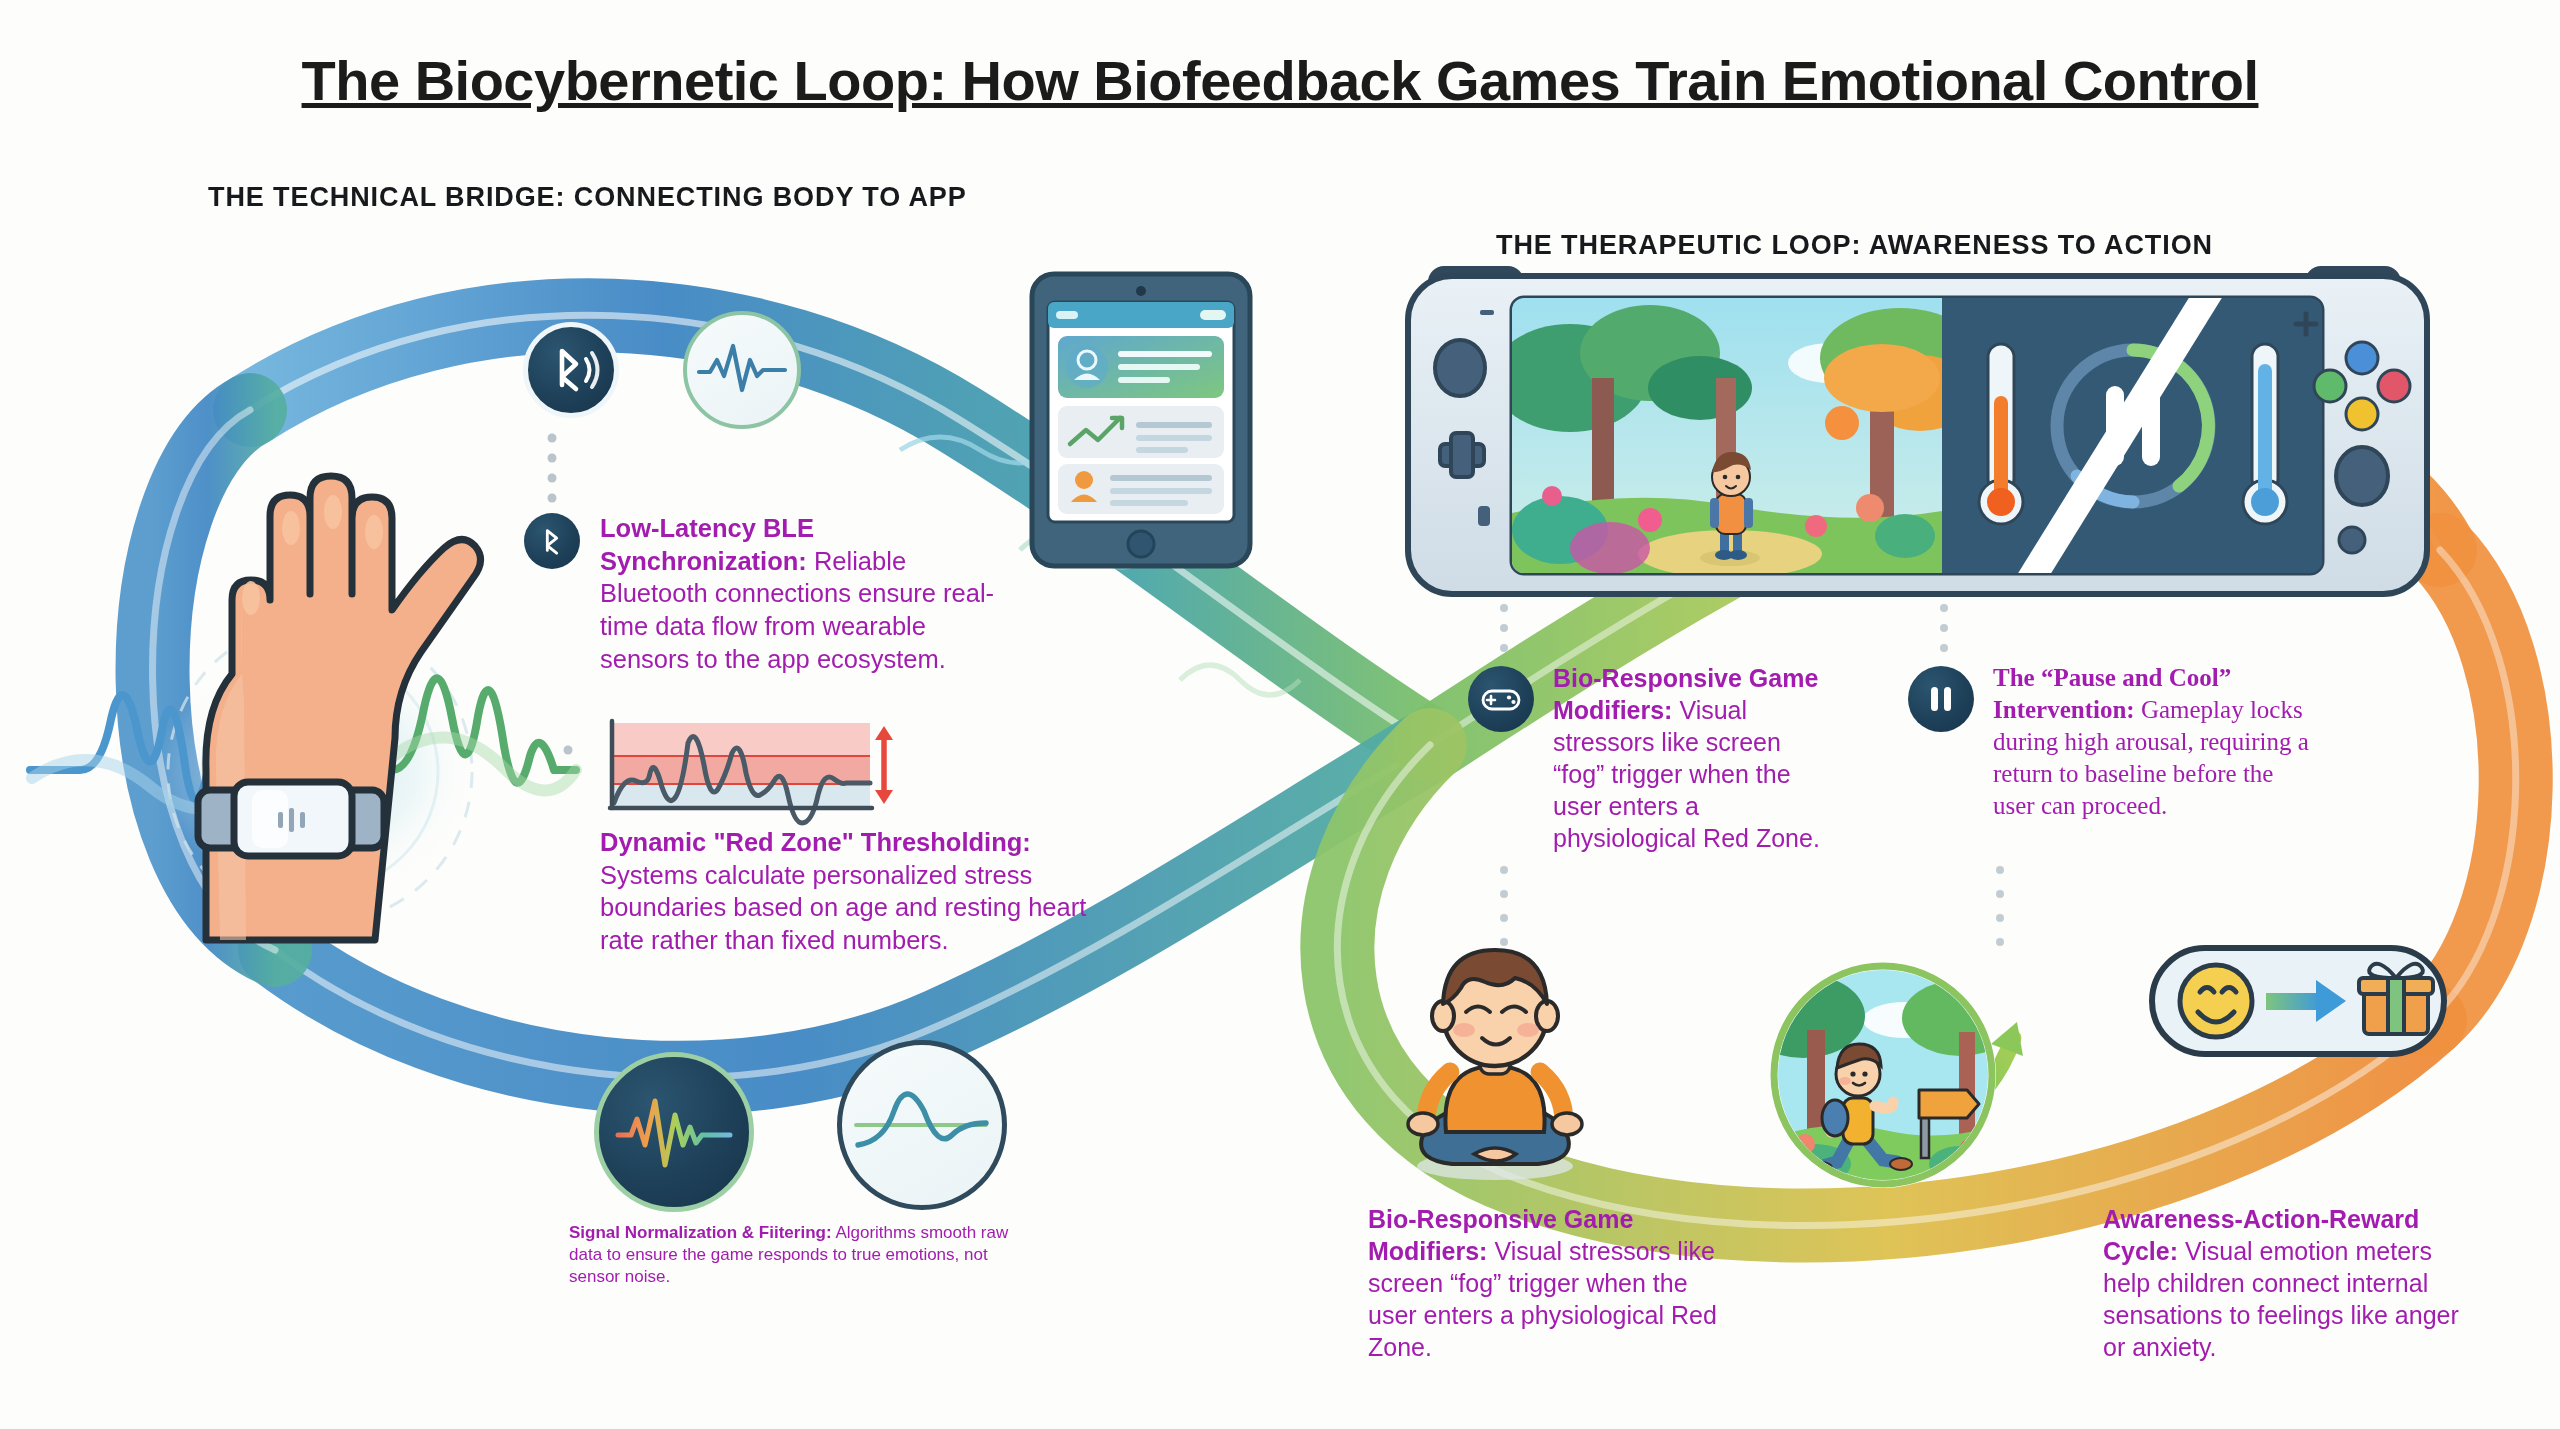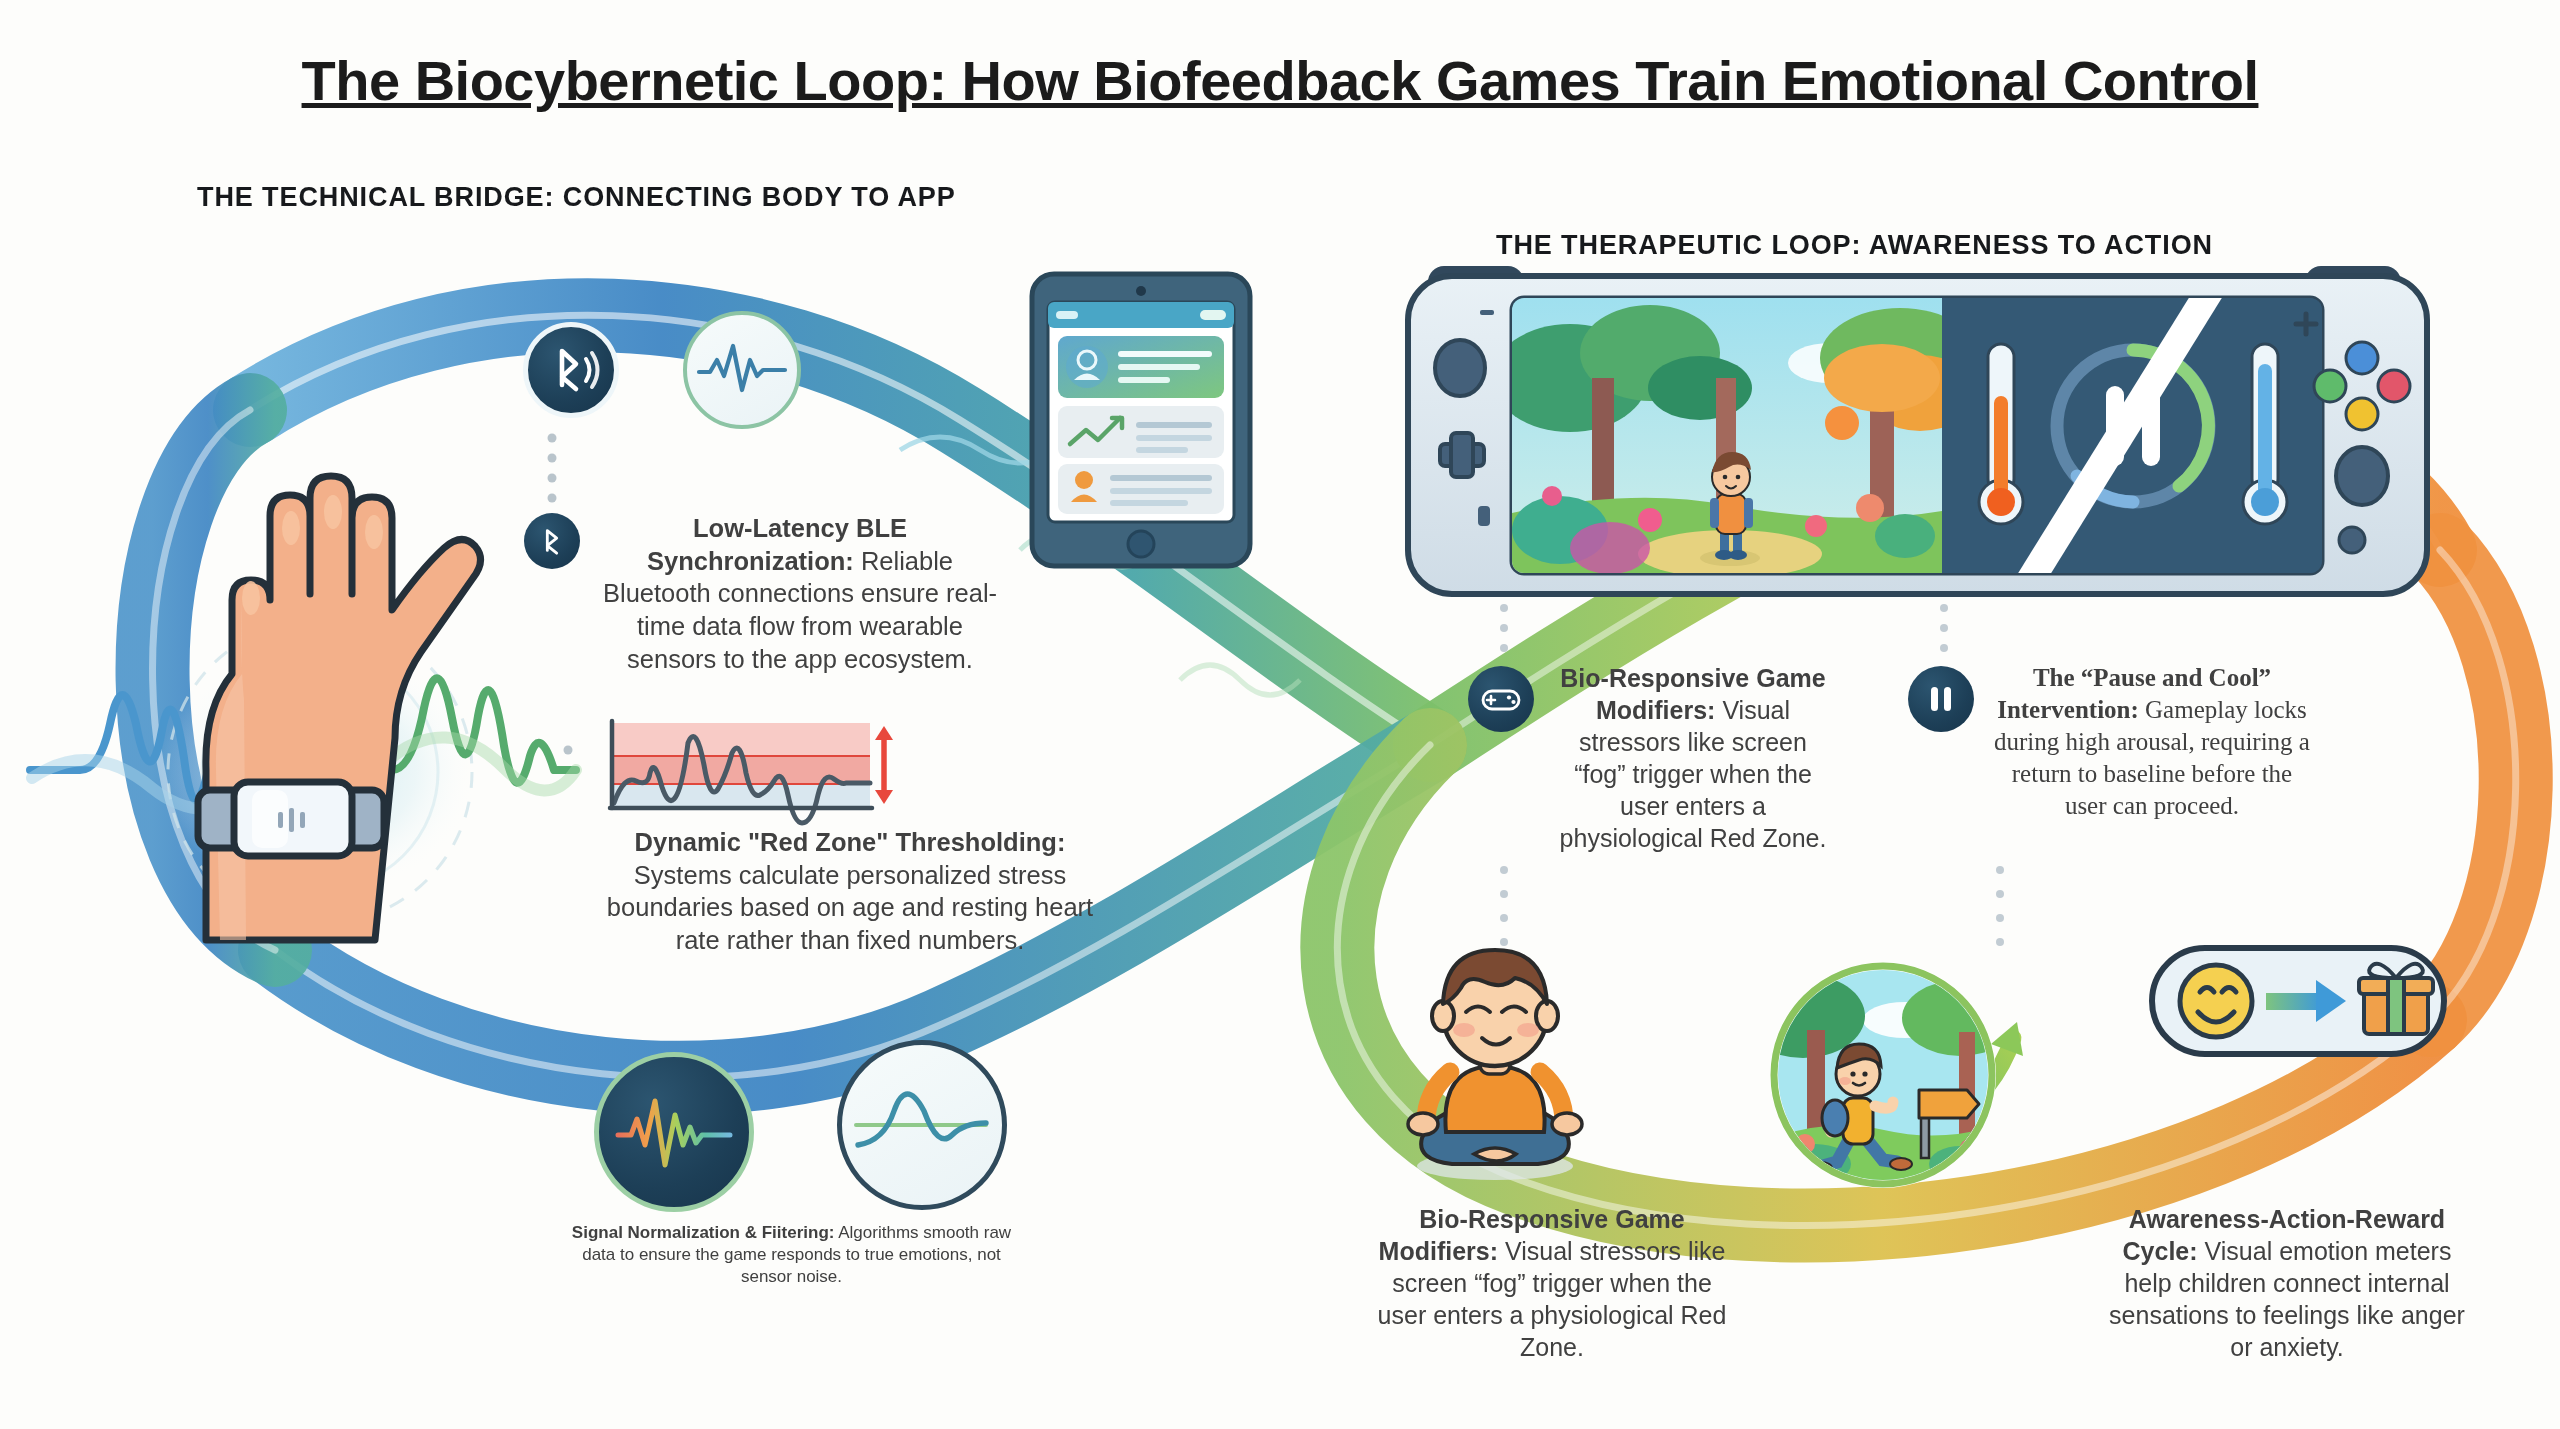--- a/index.html
+++ b/index.html
@@ -14,28 +14,28 @@
   
   .main-title{
     position:absolute; left:0; right:0; top:48px;
     text-align:center; font-size:56px; font-weight:bold;
     color:#1b1b1b; letter-spacing:-0.5px;text-decoration:underline;
   }
   .sec-head{
     position:absolute; top:182px; font-size:27px; font-weight:bold;
     color:#17191c; letter-spacing:0.9px;
   }
-  .sec-head.left{ left:197px; }
+  .sec-head.left{ left:208px; }
   .sec-head.right{ left:1496px;margin-top:48px; }
 
   
   .ribbon{ position:absolute; left:0; top:120px; width:2560px; height:1180px; }
 
   
-  .tblock{ position:absolute; color:#404040; line-height:1.28;text-align:center; }
+  .tblock{ position:absolute; color:#a21caf; line-height:1.28; }
   .tblock .ttl{ font-weight:bold; }
   .t-ble   { left:600px; top:512px; width:400px; font-size:25.5px; }
   .t-red   { left:600px; top:826px; width:500px; font-size:25.5px; }
   .t-sig   { left:569px; top:1222px; width:445px; font-size:17px; }
   .t-bio1  { left:1553px; top:662px; width:280px; font-size:25px; }
   .t-pause { left:1993px; top:662px; width:318px; font-size:25px;font-family:Liberation Serif, serif; }
   .t-bio2  { left:1368px; top:1203px; width:368px; font-size:25px; }
   .t-award { left:2103px; top:1203px; width:368px; font-size:25px; }
 
   

